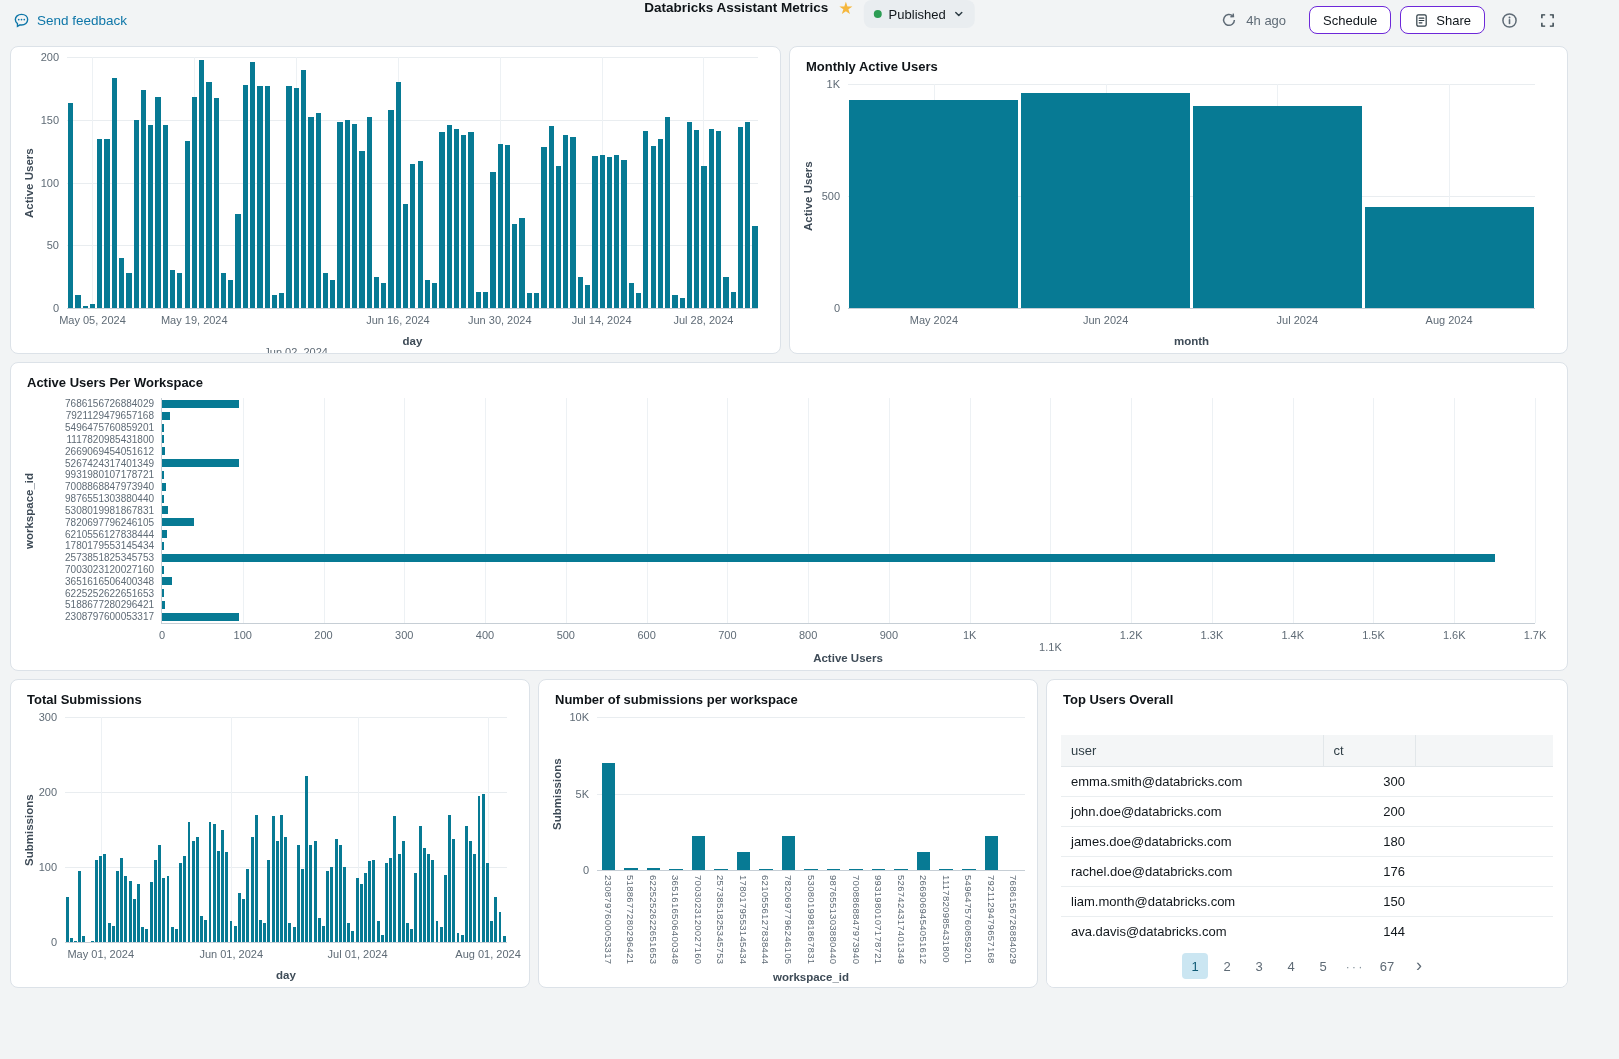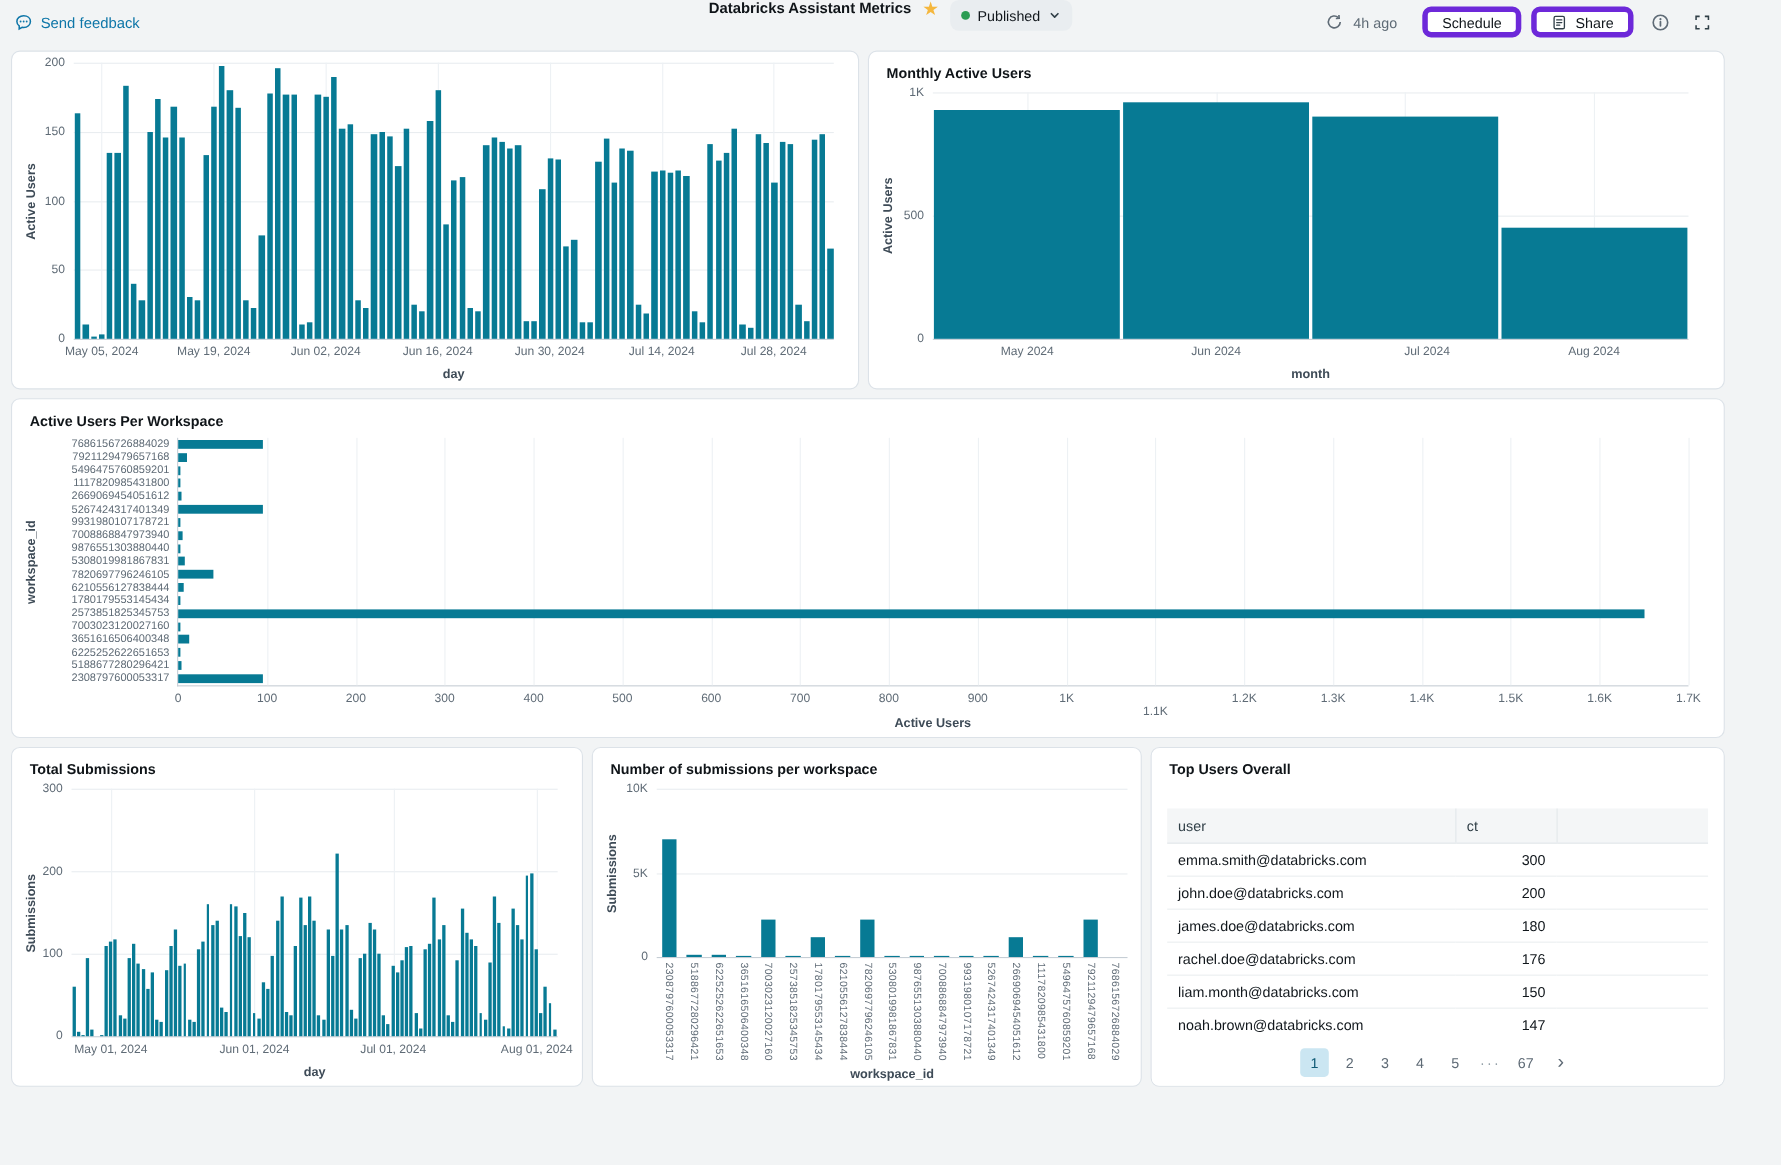--- a/index.html
+++ b/index.html
@@ -15,21 +15,21 @@
   .tb-center { position:absolute; left:50%; top:0; height:40px; transform:translateX(-50%);
                display:flex; gap:10px; }
   .feedback { display:flex; align-items:center; gap:7px; color:var(--link); cursor:pointer; font-size:13.5px; }
   .db-title { font-weight:700; font-size:13.5px; color:#0F1418; }
   .star { color:var(--star); font-size:17px; line-height:1; cursor:pointer; }
   .published { display:flex; align-items:center; gap:7px; background:#E9EDF0; border:none;
                border-radius:8px; height:28px; padding:0 10px; font-size:13px; color:#11171C;
                font-family:inherit; cursor:pointer; }
   .dot { width:8px; height:8px; border-radius:50%; background:var(--dot); }
   .ago { color:#5F6B76; margin:0 14px 0 7px; }
-  .btn { display:flex; align-items:center; gap:7px; background:#fff; border:5px solid #6d28d9;
+  .btn { display:flex; align-items:center; gap:7px; background:#fff; border:1px solid #6d28d9;
          border-radius:8px; height:28px; padding:0 13px; font-size:13px; color:#11171C;
          font-family:inherit; cursor:pointer; margin-left:9px; }
   .iconbtn { display:flex; align-items:center; justify-content:center; width:28px; height:28px;
              margin-left:10px; cursor:pointer; }
   
   .content { width:1558px; margin:6px 0 0 10px; display:flex; flex-direction:column; gap:8px; }
   .row { display:flex; gap:8px; }
   .panel { background:#fff; border:1px solid var(--pborder); border-radius:8px;
            overflow:hidden; position:relative; display:flex; flex-direction:column; }
   .p-daily   { width:771px; height:308px; }
@@ -445,21 +445,21 @@
               </div>
               <div class="slot">
                 <div class="bar" style="height: 74%; width: 72%; min-height: 1px;"></div>
               </div>
               <div class="slot">
                 <div class="bar" style="height: 32.5%; width: 72%; min-height: 1px;"></div>
               </div>
             </div>
             <div class="xtick" style="left: 3.68421%;">May 05, 2024</div>
             <div class="xtick" style="left: 18.4211%;">May 19, 2024</div>
-            <div class="xtick" style="left: 33.1579%;">Jun 02, 2024</div>
+            <div class="xtick" style="left: 33.1579%; margin-top: 32px;">Jun 02, 2024</div>
             <div class="xtick" style="left: 47.8947%;">Jun 16, 2024</div>
             <div class="xtick" style="left: 62.6316%;">Jun 30, 2024</div>
             <div class="xtick" style="left: 77.3684%; text-align: center;">Jul 14, 2024</div>
             <div class="xtick" style="left: 92.1053%;">Jul 28, 2024</div>
           </div>
           <div class="axtitle-x" style="left: calc(50% + 17px); bottom: 2px;">day</div>
         </div>
     </section>
     <section class="panel p-monthly">
       <h3 class="ptitle">Monthly Active Users</h3>
@@ -1087,25 +1087,20 @@
                 <td class="c-user">rachel.doe@databricks.com</td>
                 <td class="c-ct">176</td>
                 <td class="c-sp"></td>
               </tr>
               <tr>
                 <td class="c-user">liam.month@databricks.com</td>
                 <td class="c-ct">150</td>
                 <td class="c-sp"></td>
               </tr>
               <tr>
-                <td class="c-user">noah.brown@databricks.com</td>
-                <td class="c-ct">147</td>
-                <td class="c-sp"></td>
-              </tr>
-              <tr>
                 <td class="c-user">ava.davis@databricks.com</td>
                 <td class="c-ct">144</td>
                 <td class="c-sp"></td>
               </tr>
             </tbody>
           </table>
       </div>
       <div class="pager" id="pager">
           <button class="page active">1</button>
           <button class="page">2</button>

